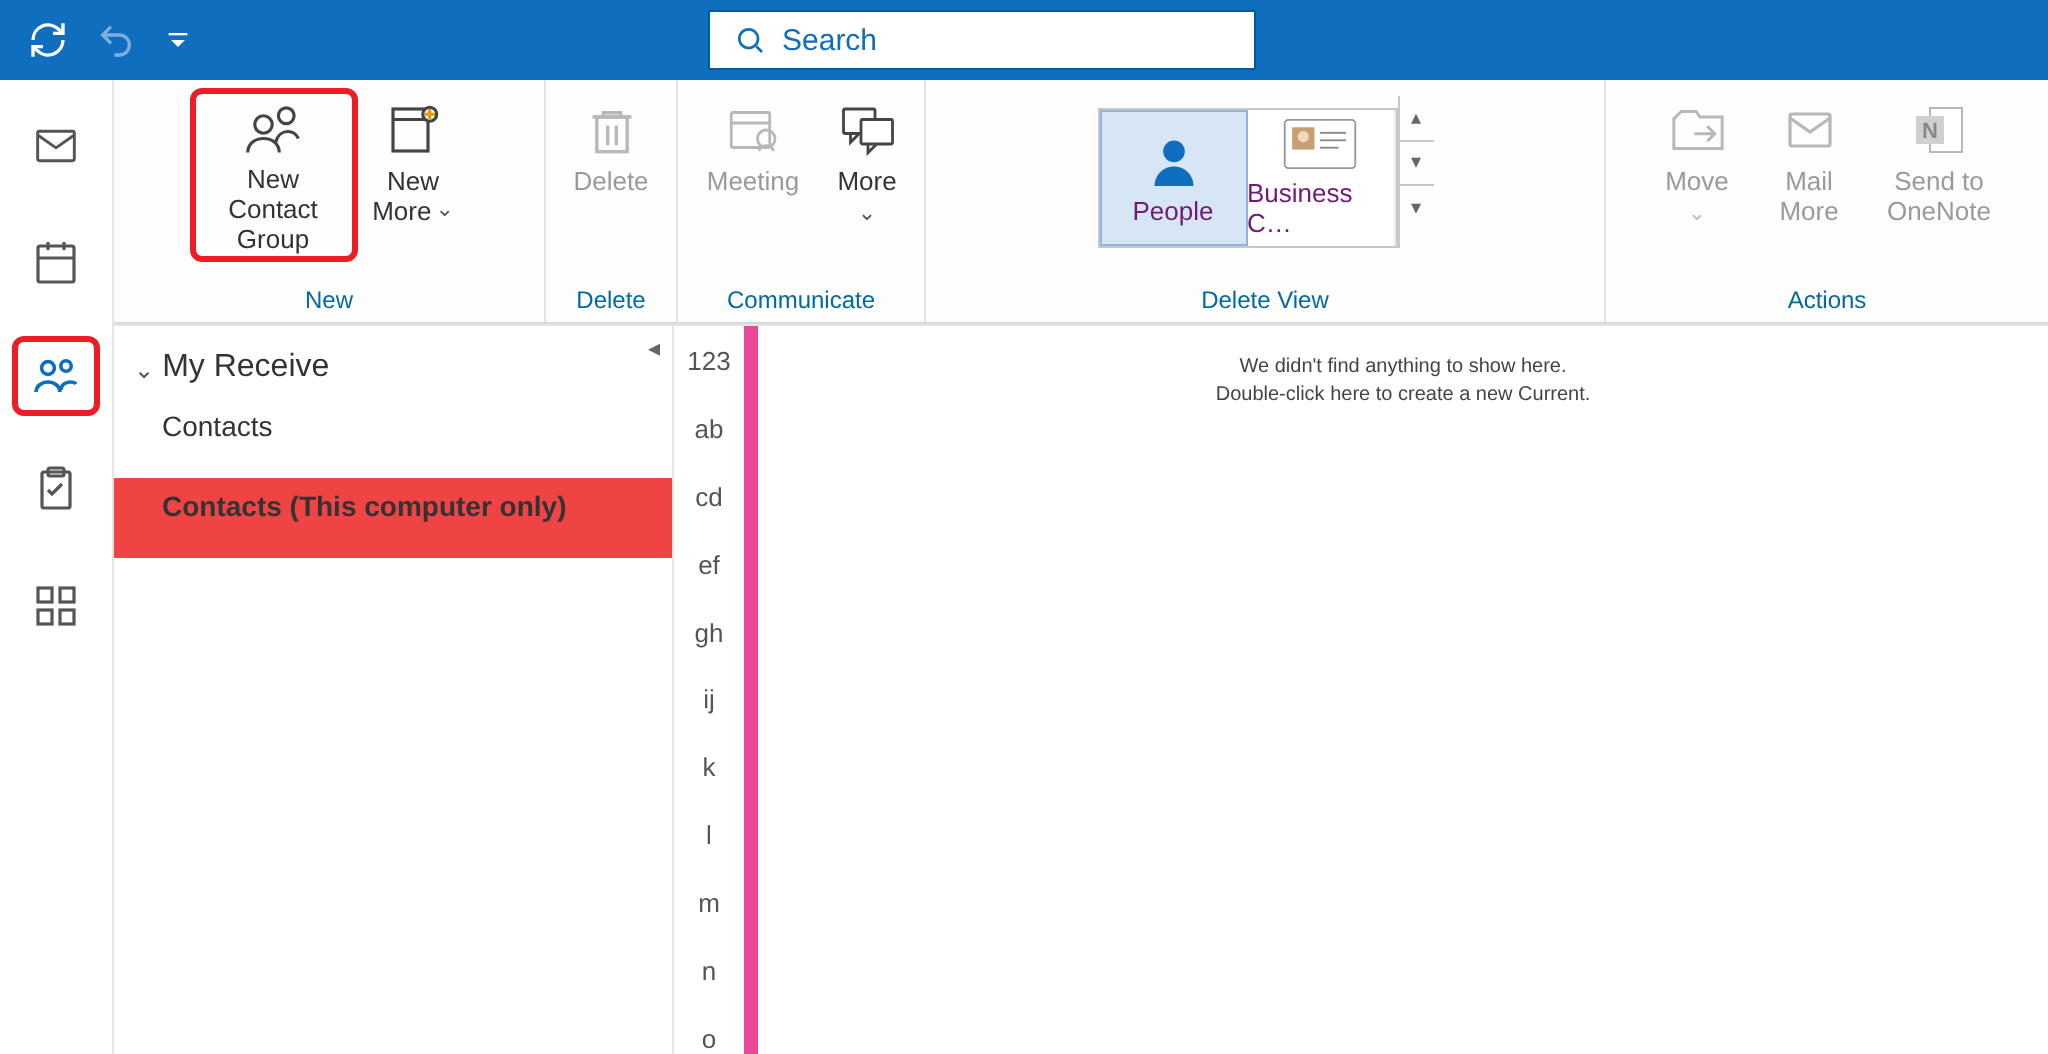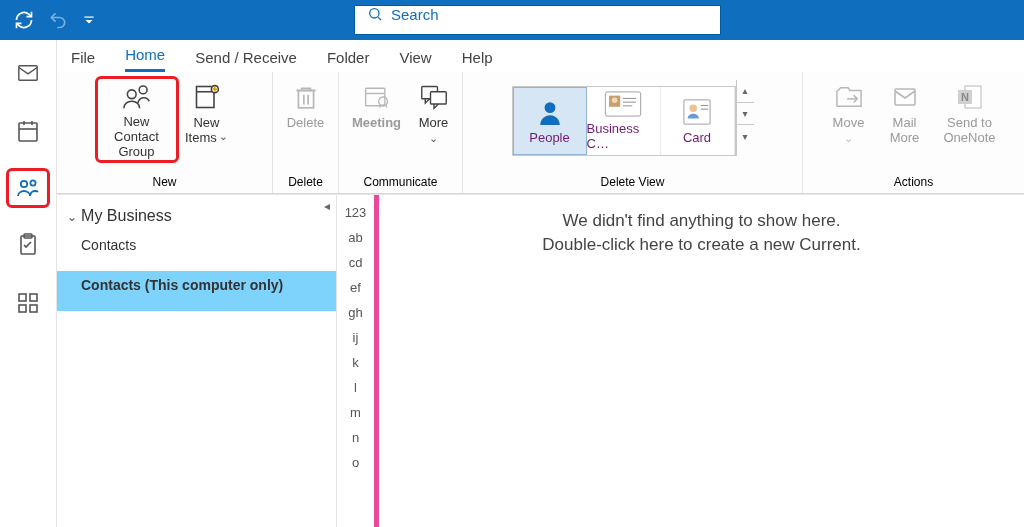--- a/index.html
+++ b/index.html
@@ -2,68 +2,68 @@
 <html><head>
 <meta charset="utf-8">
 <style>
   * { box-sizing: border-box; margin: 0; padding: 0; font-family: "Segoe UI", Arial, sans-serif; }
   body { width: 1024px; height: 527px; overflow: hidden; background: #fff; font-size: 14px; color: #333; }
 
   
   .titlebar { height: 40px; background: #106ebe; display: flex; align-items: center; }
   .titlebar .tb-left { display: flex; align-items: center; gap: 14px; padding-left: 14px; }
   .titlebar .tb-icon { color: #fff; display:flex; align-items:center; justify-content:center; }
-  .titlebar .searchbox { position: absolute; left: 354px; top: 5px; width: 367px; height: 30px; background: #fff; border:1px solid #005a9e; display:flex; align-items:flex-start; }
+  .titlebar .searchbox { position: absolute; left: 354px; top: 5px; width: 274px; height: 30px; background: #fff; border:1px solid #005a9e; display:flex; align-items:center; }
   .titlebar .searchbox .search-ph { color:#106ebe; font-size:15px; margin-left:8px; }
   .titlebar .searchbox .search-ic { color:#106ebe; margin-left:12px; }
 
   
   .body { display:flex; height: calc(100% - 40px); }
   .leftrail { width: 57px; border-right:1px solid #e5e5e5; display:flex; flex-direction:column; align-items:center; padding-top:18px; gap:28px; }
   .leftrail .rail-item { width:34px; height:30px; display:flex; align-items:center; justify-content:center; color:#444; }
   .leftrail .rail-active-box { border:3px solid #ee1c25; border-radius:6px; width:44px; height:40px; display:flex; align-items:center; justify-content:center; color:#106ebe; margin-top:-6px; margin-bottom:-6px;}
   
   .main { flex:1; display:flex; flex-direction:column; }
 
   
   .tabs { height: 32px; display:flex; align-items:flex-end; padding-left:14px; gap:30px; font-size:15px; color:#444; border-bottom: none;}
   .tabs .tab { padding-bottom:6px; cursor:default;}
   .tabs .tab.active { color:#106ebe; border-bottom:3px solid #106ebe; font-weight:400;}
   
   
   .ribbon { height: 122px; border-bottom:1px solid #d9d9d9; display:flex; background:#fdfdfd;}
   .group { border-right:1px solid #e3e3e3; display:flex; flex-direction:column; align-items:center; justify-content:space-between; padding:4px 6px 2px 6px; }
-  .group-label { font-size:12px; color:#000000; padding:2px 0 2px 0;}
+  .group-label { font-size:12px; color:#0369a1; padding:2px 0 2px 0;}
   .group-body { display:flex; align-items:flex-start; gap:4px; height:96px; padding-top:4px;}
   .rbtn { display:flex; flex-direction:column; align-items:center; width:52px; font-size:13px; color:#333; text-align:center; line-height:1.15; gap:2px;}
-  .rbtn.wide { width:62px;font-weight:bold; }
+  .rbtn.wide { width:62px; }
   .rbtn.w70 { width:70px; }
   .rbtn .ic { height:34px; display:flex; align-items:center; justify-content:center; }
   .rbtn.disabled { color:#9a9a9a; }
   .rbtn .caret::after { content:"⌄"; font-size:11px; color:#555; position:relative; top:-2px; margin-left:2px;}
   .highlight-red { border:3px solid #ee1c25; border-radius:6px; padding:0 2px; margin:-4px -2px 0 -2px; width:84px;}
   
   .gallery { display:flex; align-items:center; gap:0; border:1px solid #c8c8c8; background:#fff; height:70px; margin-top:6px;}
   .gal-item { width:74px; height:68px; display:flex; flex-direction:column; align-items:center; justify-content:center; font-size:13px; color:#701a75; border-right:1px solid #eaeaea; gap:4px;}
   .gal-item.selected { background:#d7e6f4; border:1px solid #8fb5da; }
   .gal-scroll { width:18px; display:flex; flex-direction:column; border-left:1px solid #c8c8c8;}
   .gal-scroll div { height:22.5px; border-bottom:1px solid #c8c8c8; font-size:10px; display:flex;align-items:center;justify-content:center; color:#666;}
   .gal-scroll div:last-child { border-bottom:none;}
 
   
   .content { flex:1; display:flex; border-top:1px solid #e5e5e5;}
   .navpane { width:280px; border-right:1px solid #e5e5e5; position:relative; padding-top:10px;}
   .navpane .collapse-arr { position:absolute; right:6px; top:4px; color:#666; font-size:12px;}
   .nav-head { display:flex; align-items:center; gap:4px; font-size:16px; color:#333; padding:2px 10px 6px 10px;}
   .nav-head .chev { font-size:12px; color:#555; display:inline-block; transform:translateY(1px);}
   .nav-sub { padding:6px 10px 18px 24px; font-size:14px; color:#333;}
-  .nav-sub.selected { background:#7dd3fc; font-weight:600;}
-  
-  .alpha { width:42px; border-right:5px solid #ec4899; padding-top:10px; display:flex; flex-direction:column; align-items:center; gap:10px; font-size:13px; color:#555;}
-  .empty { flex:1; text-align:center; padding-top:14px; font-size:17px; color:#444;}
+  .nav-sub.selected { background:#ef4444; font-weight:600;}
+  
+  .alpha { width:42px; border-right:7px solid #ec4899; padding-top:10px; display:flex; flex-direction:column; align-items:center; gap:10px; font-size:13px; color:#555;justify-content:space-between;}
+  .empty { flex:1; text-align:center; padding-top:14px; font-size:10px; color:#444;}
   .empty div { line-height:1.4; }
 
   svg { display:block; }
 </style>
 </head>
 <body>
 
 <div class="titlebar">
   <div class="tb-left">
     <span class="tb-icon">
@@ -135,28 +135,20 @@
           <rect x="3" y="3" width="7" height="7"></rect>
           <rect x="14" y="3" width="7" height="7"></rect>
           <rect x="3" y="14" width="7" height="7"></rect>
           <rect x="14" y="14" width="7" height="7"></rect>
         </svg>
     </div>
   </div>
 
   <div class="main">
 
-    <div class="tabs">
-      <div class="tab">File</div>
-      <div class="tab active">Home</div>
-      <div class="tab">Send / Receive</div>
-      <div class="tab">Folder</div>
-      <div class="tab">View</div>
-      <div class="tab">Help</div>
-    </div>
 
     <div class="ribbon">
 
       <div class="group" style="width:216px">
         <div class="group-body">
           <div class="rbtn highlight-red" style="width:84px">
             <span class="ic">
               <svg width="36" height="28" viewBox="0 0 40 32" fill="none" stroke="#444" stroke-width="1.8">
                   <circle cx="14" cy="14" r="5"></circle>
                   <path d="M5 30c0-5 4-8 9-8s9 3 9 8"></path>
@@ -169,21 +161,21 @@
           <div class="rbtn">
             <span class="ic">
               <svg width="30" height="28" viewBox="0 0 32 32" fill="none" stroke="#444" stroke-width="1.8">
                   <rect x="4" y="4" width="20" height="24"></rect>
                   <line x1="4" y1="10" x2="24" y2="10"></line>
                   <circle cx="25" cy="7" r="4" fill="#fff"></circle>
                   <line x1="25" y1="4" x2="25" y2="10" stroke="#e09b00"></line>
                   <line x1="22" y1="7" x2="28" y2="7" stroke="#e09b00"></line>
                 </svg>
             </span>
-            <span><span>New Items</span><span class="caret"></span></span>
+            <span><span>New More</span><span class="caret"></span></span>
           </div>
         </div>
         <div class="group-label">New</div>
       </div>
 
       <div class="group" style="width:66px">
         <div class="group-body">
           <div class="rbtn disabled">
             <span class="ic">
               <svg width="26" height="30" viewBox="0 0 24 24" fill="none" stroke="#b8b8b8" stroke-width="1.6">
@@ -247,32 +239,20 @@
                       <rect x="1" y="1" width="38" height="26" rx="2" fill="#fff" stroke="#999"></rect>
                       <rect x="5" y="5" width="12" height="12" fill="#c8a070"></rect>
                       <circle cx="11" cy="10" r="3" fill="#f0d8b8"></circle>
                       <line x1="20" y1="8" x2="34" y2="8" stroke="#888"></line>
                       <line x1="20" y1="12" x2="34" y2="12" stroke="#888"></line>
                       <line x1="20" y1="16" x2="30" y2="16" stroke="#888"></line>
                     </svg>
                 </span>
                 <span>Business C…</span>
               </div>
-              <div class="gal-item">
-                <span>
-                  <svg width="30" height="28" viewBox="0 0 32 30">
-                      <rect x="2" y="2" width="28" height="26" rx="1" fill="#fff" stroke="#999"></rect>
-                      <circle cx="12" cy="11" r="4" fill="#f0c090"></circle>
-                      <path d="M6 22c0-3 3-5 6-5s6 2 6 5" fill="#6a9bd8"></path>
-                      <line x1="20" y1="8" x2="28" y2="8" stroke="#888"></line>
-                      <line x1="20" y1="12" x2="28" y2="12" stroke="#888"></line>
-                    </svg>
-                </span>
-                <span>Card</span>
-              </div>
             </div>
             <div class="gal-scroll">
               <div>▴</div>
               <div>▾</div>
               <div>▾</div>
             </div>
           </div>
         </div>
         <div class="group-label">Delete View</div>
       </div>
@@ -311,21 +291,21 @@
         </div>
         <div class="group-label">Actions</div>
       </div>
     </div>
 
     <div class="content">
       <div class="navpane">
         <span class="collapse-arr">◂</span>
         <div class="nav-head">
           <span class="chev">⌄</span>
-          <span>My Business</span>
+          <span>My Receive</span>
         </div>
         <div class="nav-sub">Contacts</div>
         <div class="nav-sub selected">Contacts (This computer only)</div>
       </div>
 
       <div class="alpha">
         <span>123</span>
         <span>ab</span>
         <span>cd</span>
         <span>ef</span>

